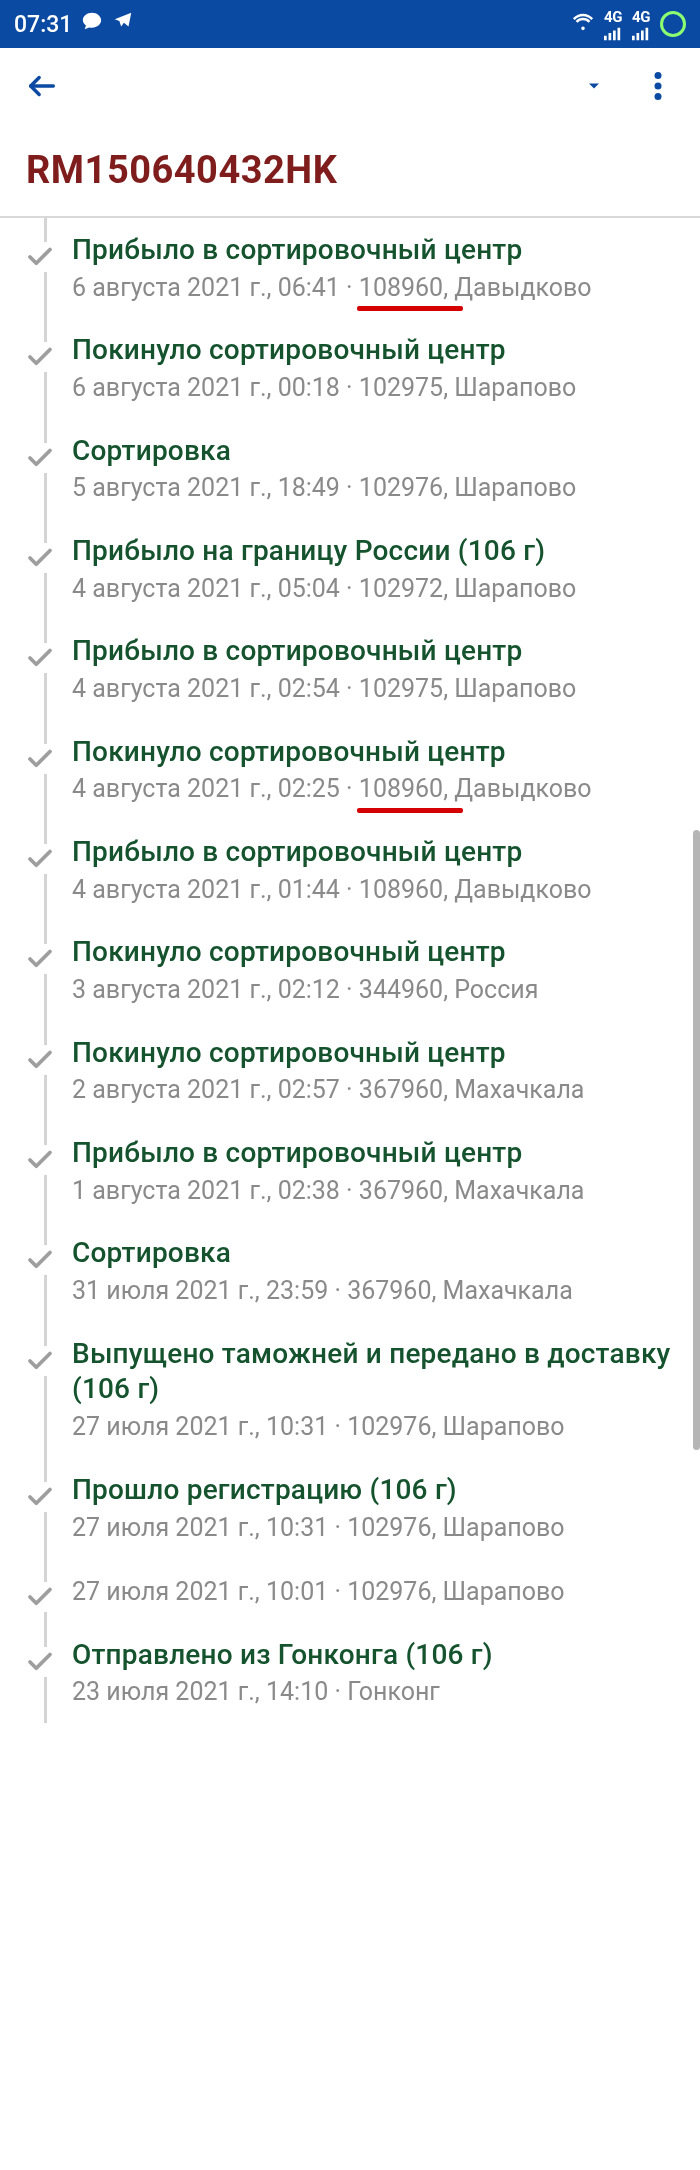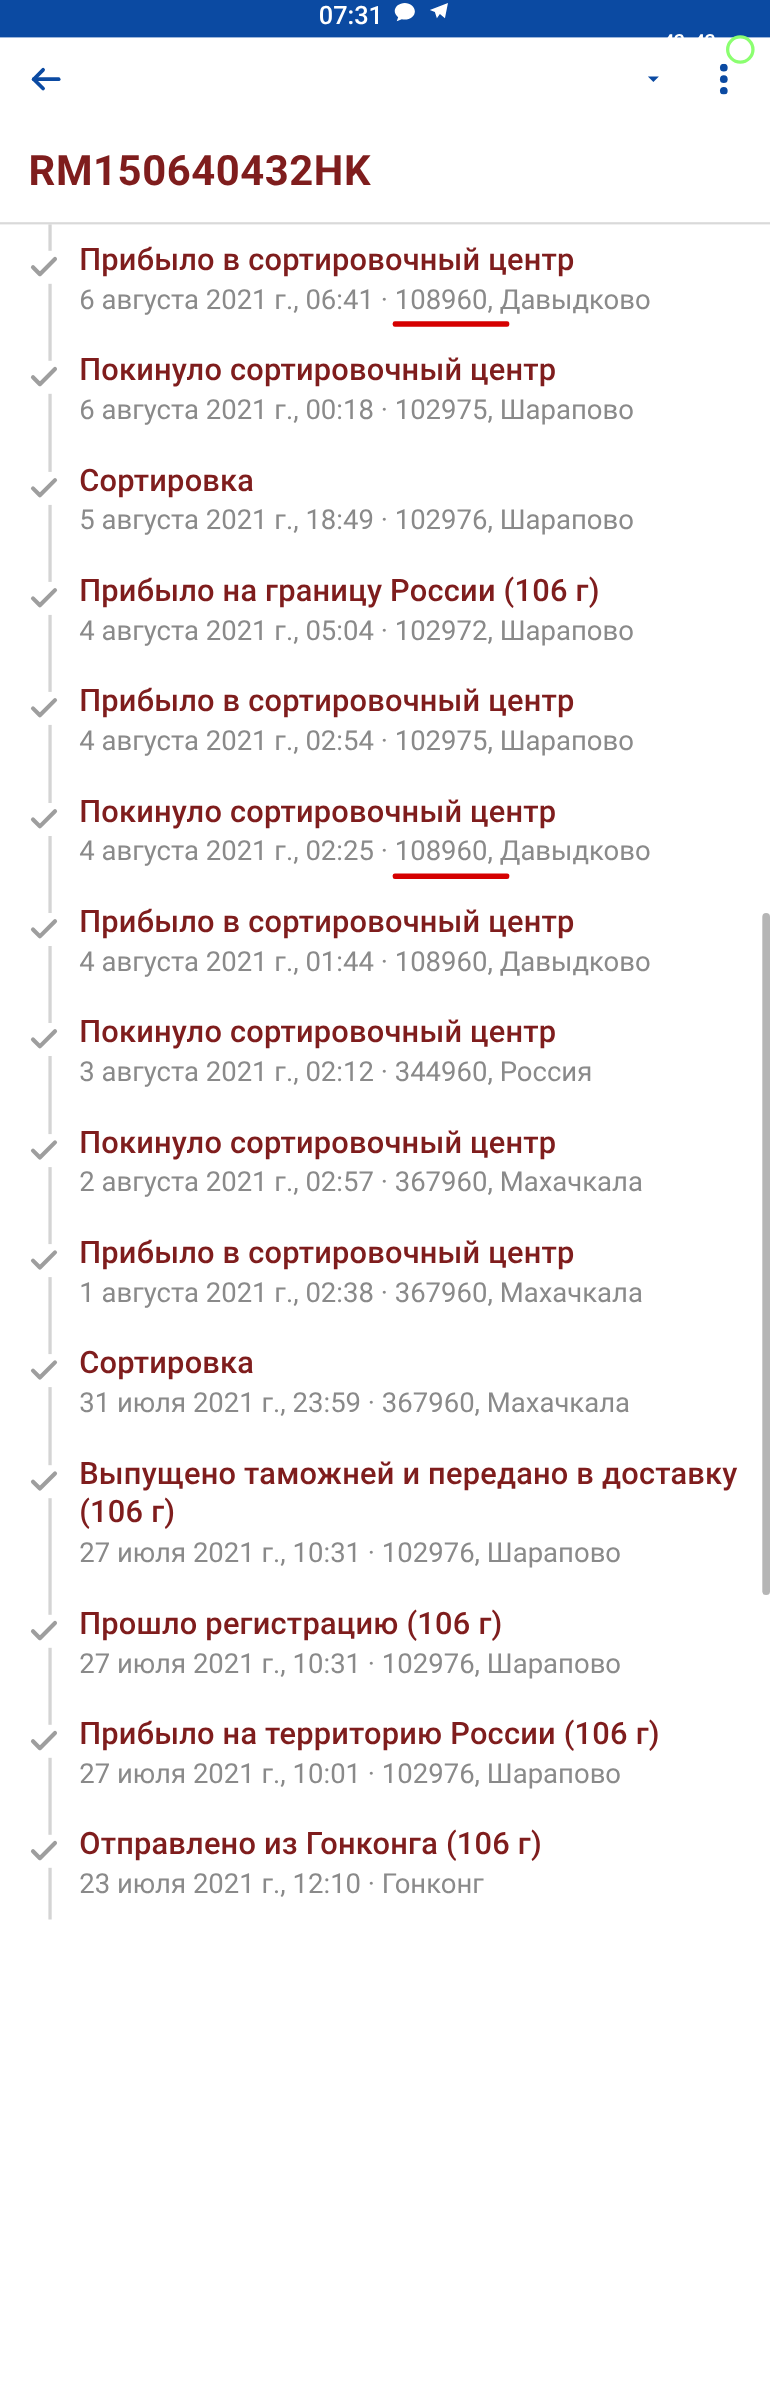--- a/index.html
+++ b/index.html
@@ -1,28 +1,27 @@
 <!DOCTYPE html>
 <html><head>
 <meta charset="utf-8">
 <style>
   * { margin: 0; padding: 0; box-sizing: border-box; }
   html, body { width: 700px; height: 2170px; font-family: -apple-system, Roboto, "Helvetica Neue", Arial, sans-serif; background: #fff; overflow: hidden; }
 
   
   .status-bar {
-    height: 34px;
+    height: 48px;
     background: #0b4aa2;
     color: #fff;
     display: flex;
     align-items: center;
     padding: 0 14px;
     font-size: 23px;
     font-weight: 500;
-    flex-direction: column;
   }
   .status-left { display: flex; align-items: center; gap: 9px; }
   .status-right { margin-left: auto; display: flex; align-items: center; gap: 10px; }
   .circle-outline {
     width: 26px; height: 26px; border: 3px solid #8bff70; border-radius: 50%;
   }
   .sig-text { font-size: 15px; font-weight:700; letter-spacing:-.5px; }
 
   
   .app-bar {
@@ -71,21 +70,21 @@
     left: -47px;
     top: 24px;
     width: 30px; height: 30px;
     background:#fff;
     display:flex; align-items:center; justify-content:center;
     color:#9e9e9e;
   }
   .event-title {
     font-size: 28px;
     line-height: 1.28;
-    color: #7f1d1d;
+    color: #14532d;
     font-weight: 500;
     letter-spacing:.2px;
   }
   .event-meta {
     margin-top: 4px;
     font-size: 25px;
     line-height: 1.3;
     color: #8a8a8a;
     font-weight: 400;
   }
@@ -294,27 +293,26 @@
       </span>
       <div class="event-title">Прошло регистрацию (106 г)</div>
       <div class="event-meta"><span>27 июля 2021 г., 10:31 · 102976, Шарапово</span></div>
     </div>
     <div class="event">
       <span class="check">
         <svg width="30" height="30" viewBox="0 0 24 24" fill="none" stroke="#9e9e9e" stroke-width="3" stroke-linecap="round" stroke-linejoin="round">
           <polyline points="4 12 9 17 20 6"></polyline>
         </svg>
       </span>
-      <div class="event-title">Прибыло на территорию России (106 г)</div>
       <div class="event-meta"><span>27 июля 2021 г., 10:01 · 102976, Шарапово</span></div>
     </div>
     <div class="event">
       <span class="check">
         <svg width="30" height="30" viewBox="0 0 24 24" fill="none" stroke="#9e9e9e" stroke-width="3" stroke-linecap="round" stroke-linejoin="round">
           <polyline points="4 12 9 17 20 6"></polyline>
         </svg>
       </span>
       <div class="event-title">Отправлено из Гонконга (106 г)</div>
-      <div class="event-meta"><span>23 июля 2021 г., 12:10 · Гонконг</span></div>
+      <div class="event-meta"><span>23 июля 2021 г., 14:10 · Гонконг</span></div>
     </div>
   </div>
 
 <div class="scroll-ind" style="top:830px;height:620px"></div>
 
 </body></html>

